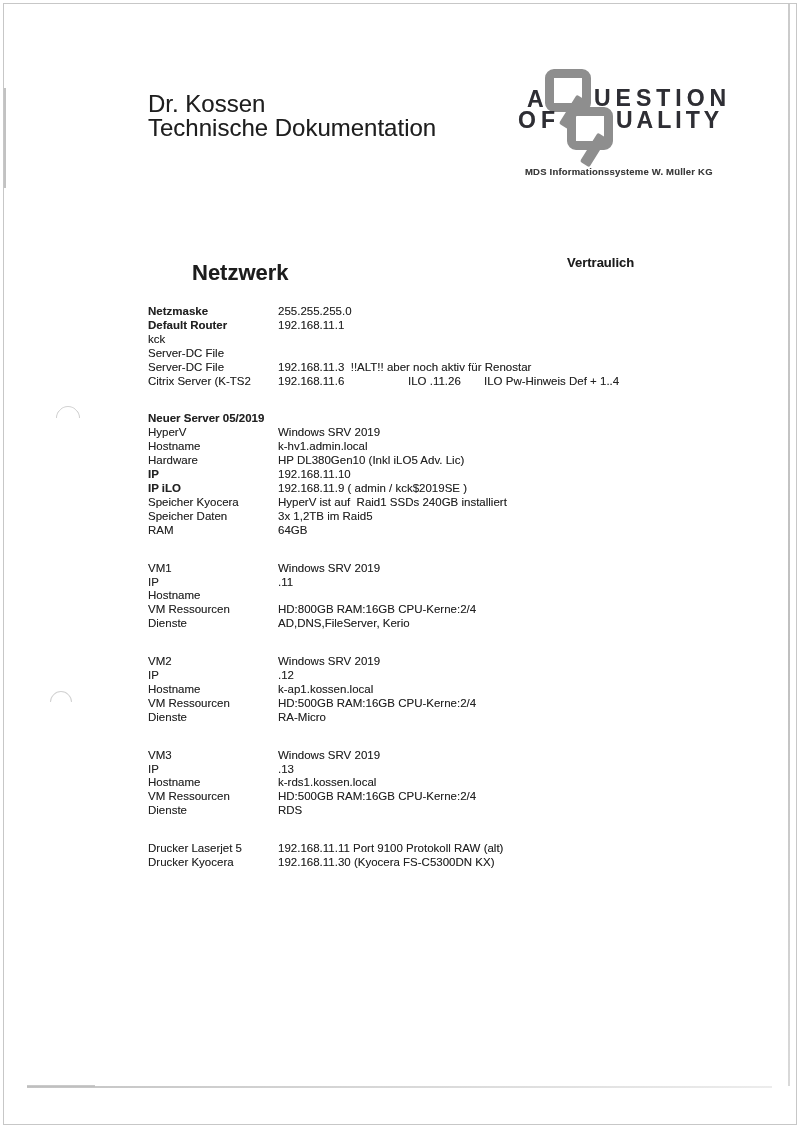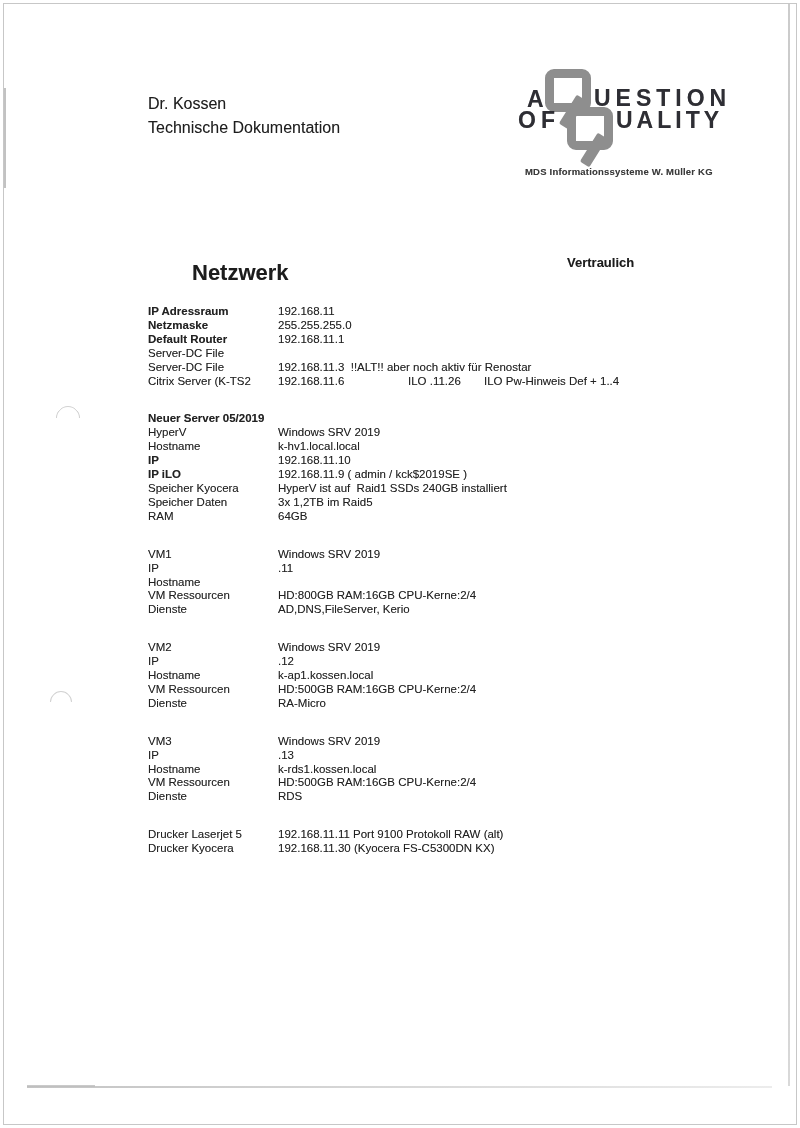--- a/index.html
+++ b/index.html
@@ -18,21 +18,21 @@
     background:linear-gradient(to right,#c4c4c4,#ececec); }
   .edge-bottom-dark { position:absolute; left:27px; top:1085px; width:68px; height:2px;
     background:#bdbdbd; opacity:.8; }
   .punch-hole { position:absolute; border-radius:50%;
     border:1.5px solid #d2d2d2; border-bottom-color:transparent; border-right-color:transparent;
     transform:rotate(45deg); }
   .hole-1 { left:56px; top:406px; width:22px; height:22px; }
   .hole-2 { left:50px; top:691px; width:20px; height:20px; }
 
   
-  .sender { position:absolute; left:148px; top:92px; font-size:16px; line-height:23.5px; color:#1e1e1e; }
+  .sender { position:absolute; left:148px; top:92px; font-size:24px; line-height:23.5px; color:#1e1e1e; }
 
   
   .logo { position:absolute; left:515px; top:66px; width:235px; height:120px; }
   .logo .txt { position:absolute; font-weight:700; color:#2e2e34; font-size:23px; letter-spacing:5px; line-height:1; }
   .logo .q { position:absolute; width:46px; height:43px; box-sizing:border-box;
     border:9px solid #8e8e8e; border-radius:9px; background:transparent; }
   .logo .tail { position:absolute; width:11px; height:34px; background:#8e8e8e; border-radius:2px; transform:rotate(32deg); }
   .logo .subtitle { position:absolute; left:10px; top:100px; width:222px;
     font-size:9.5px; font-weight:700; color:#3a3a3a; letter-spacing:0.2px; white-space:nowrap; }
 
@@ -80,52 +80,56 @@
     <span class="txt" style="left:101px; top:43px; letter-spacing:4px;">UALITY</span>
     <div class="subtitle">MDS Informationssysteme W. Müller KG</div>
   </div>
 
   <div class="doc-title">Netzwerk</div>
   <div class="classification">Vertraulich</div>
 
   <div class="doc-body">
       <div class="section">
         <div class="row">
-          <span class="lab b">IP Adressraum</span>
-          <span class="val">192.168.11</span>
-        </div>
-        <div class="row">
           <span class="lab b">Netzmaske</span>
           <span class="val">255.255.255.0</span>
         </div>
         <div class="row">
           <span class="lab b">Default Router</span>
           <span class="val">192.168.11.1</span>
         </div>
         <div class="row">
+          <span class="lab">kck</span>
+          <span class="val"></span>
+        </div>
+        <div class="row">
           <span class="lab">Server-DC File</span>
         </div>
         <div class="row">
           <span class="lab">Server-DC File</span>
           <span class="val">192.168.11.3  !!ALT!! aber noch aktiv für Renostar</span>
         </div>
         <div class="row">
           <span class="lab">Citrix Server (K-TS2</span>
           <span class="val"><span class="colseg" style="width: 130px;">192.168.11.6</span><span class="colseg" style="width: 76px;">ILO .11.26</span><span class="colseg">ILO Pw-Hinweis Def + 1..4</span></span>
         </div>
       </div>
       <div class="section">
         <div class="row header-row">Neuer Server 05/2019</div>
         <div class="row">
           <span class="lab">HyperV</span>
           <span class="val">Windows SRV 2019</span>
         </div>
         <div class="row">
           <span class="lab">Hostname</span>
-          <span class="val">k-hv1.local.local</span>
+          <span class="val">k-hv1.admin.local</span>
+        </div>
+        <div class="row">
+          <span class="lab">Hardware</span>
+          <span class="val">HP DL380Gen10 (Inkl iLO5 Adv. Lic)</span>
         </div>
         <div class="row">
           <span class="lab b">IP</span>
           <span class="val">192.168.11.10</span>
         </div>
         <div class="row">
           <span class="lab b">IP iLO</span>
           <span class="val">192.168.11.9 ( admin / kck$2019SE )</span>
         </div>
         <div class="row">

